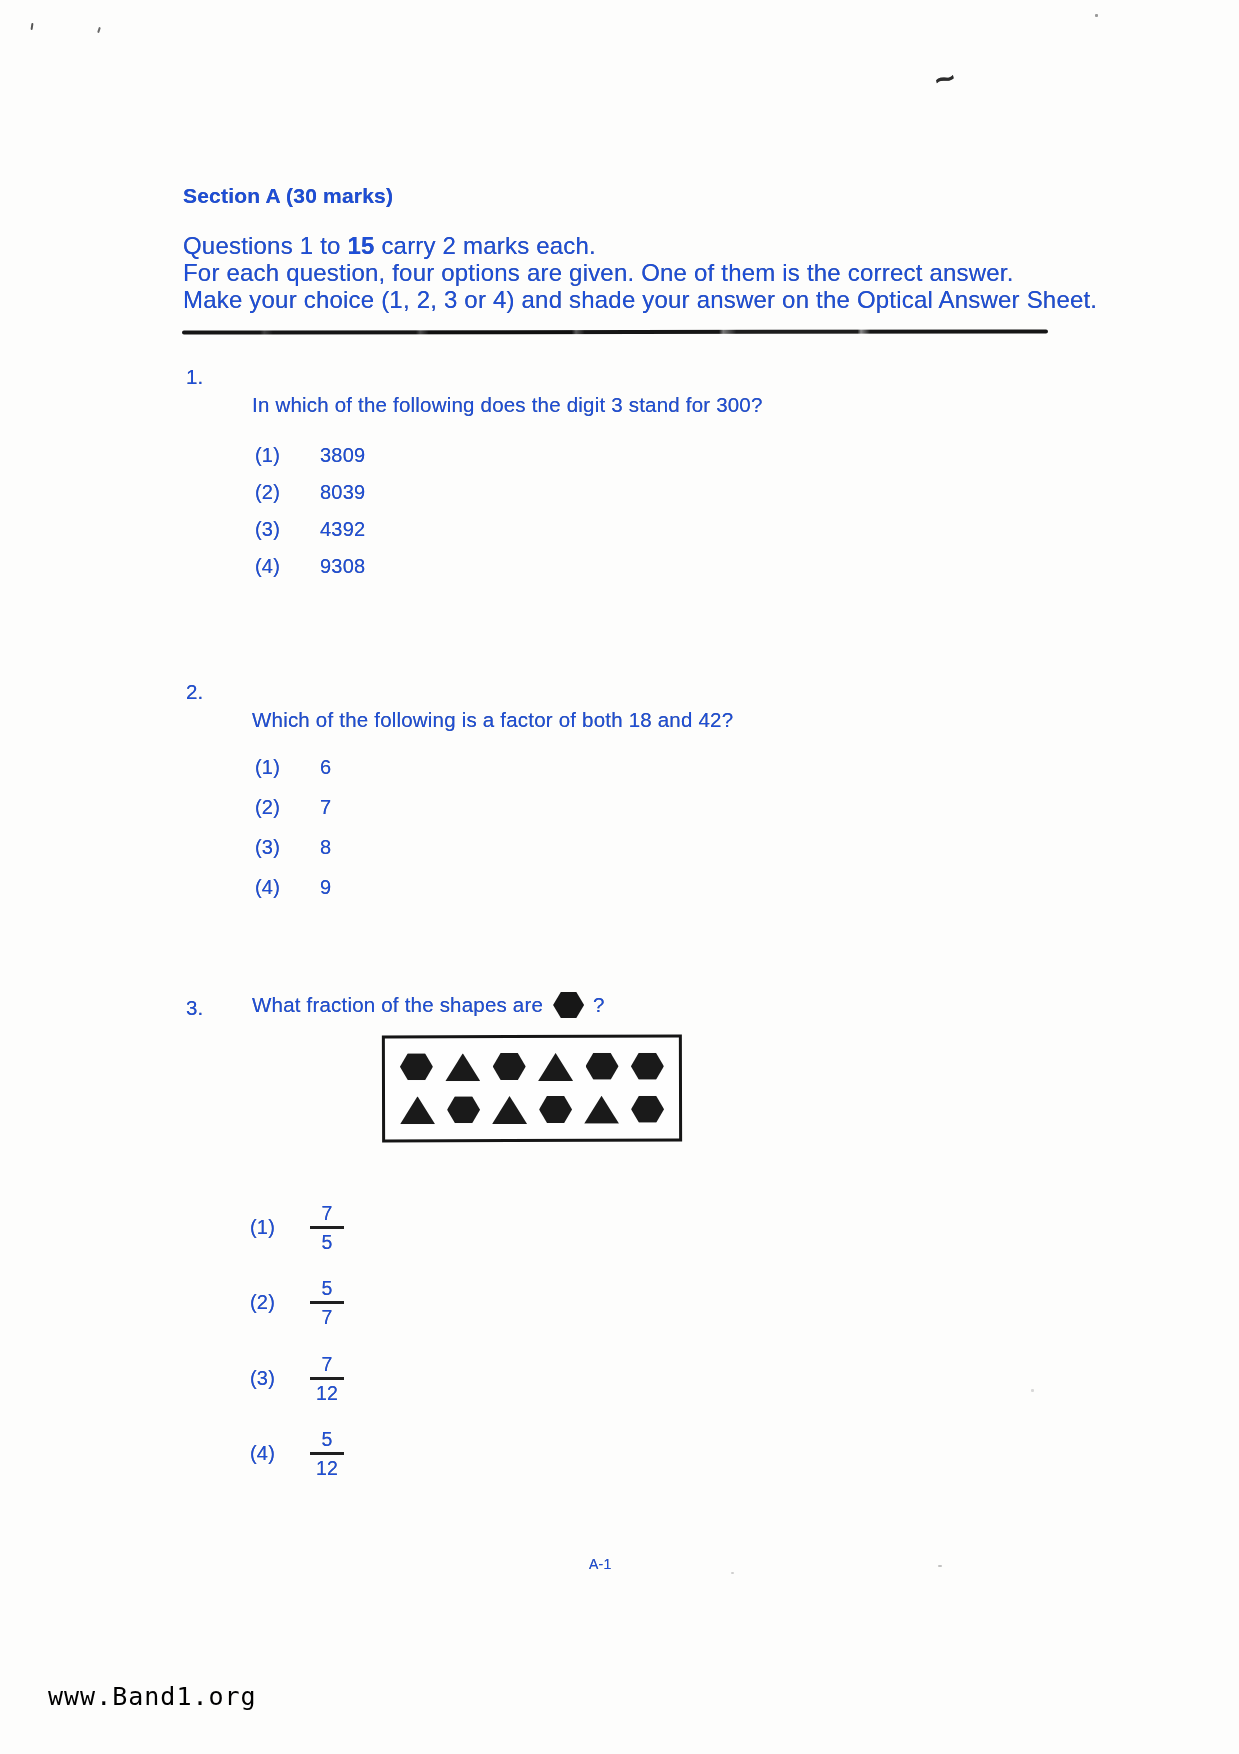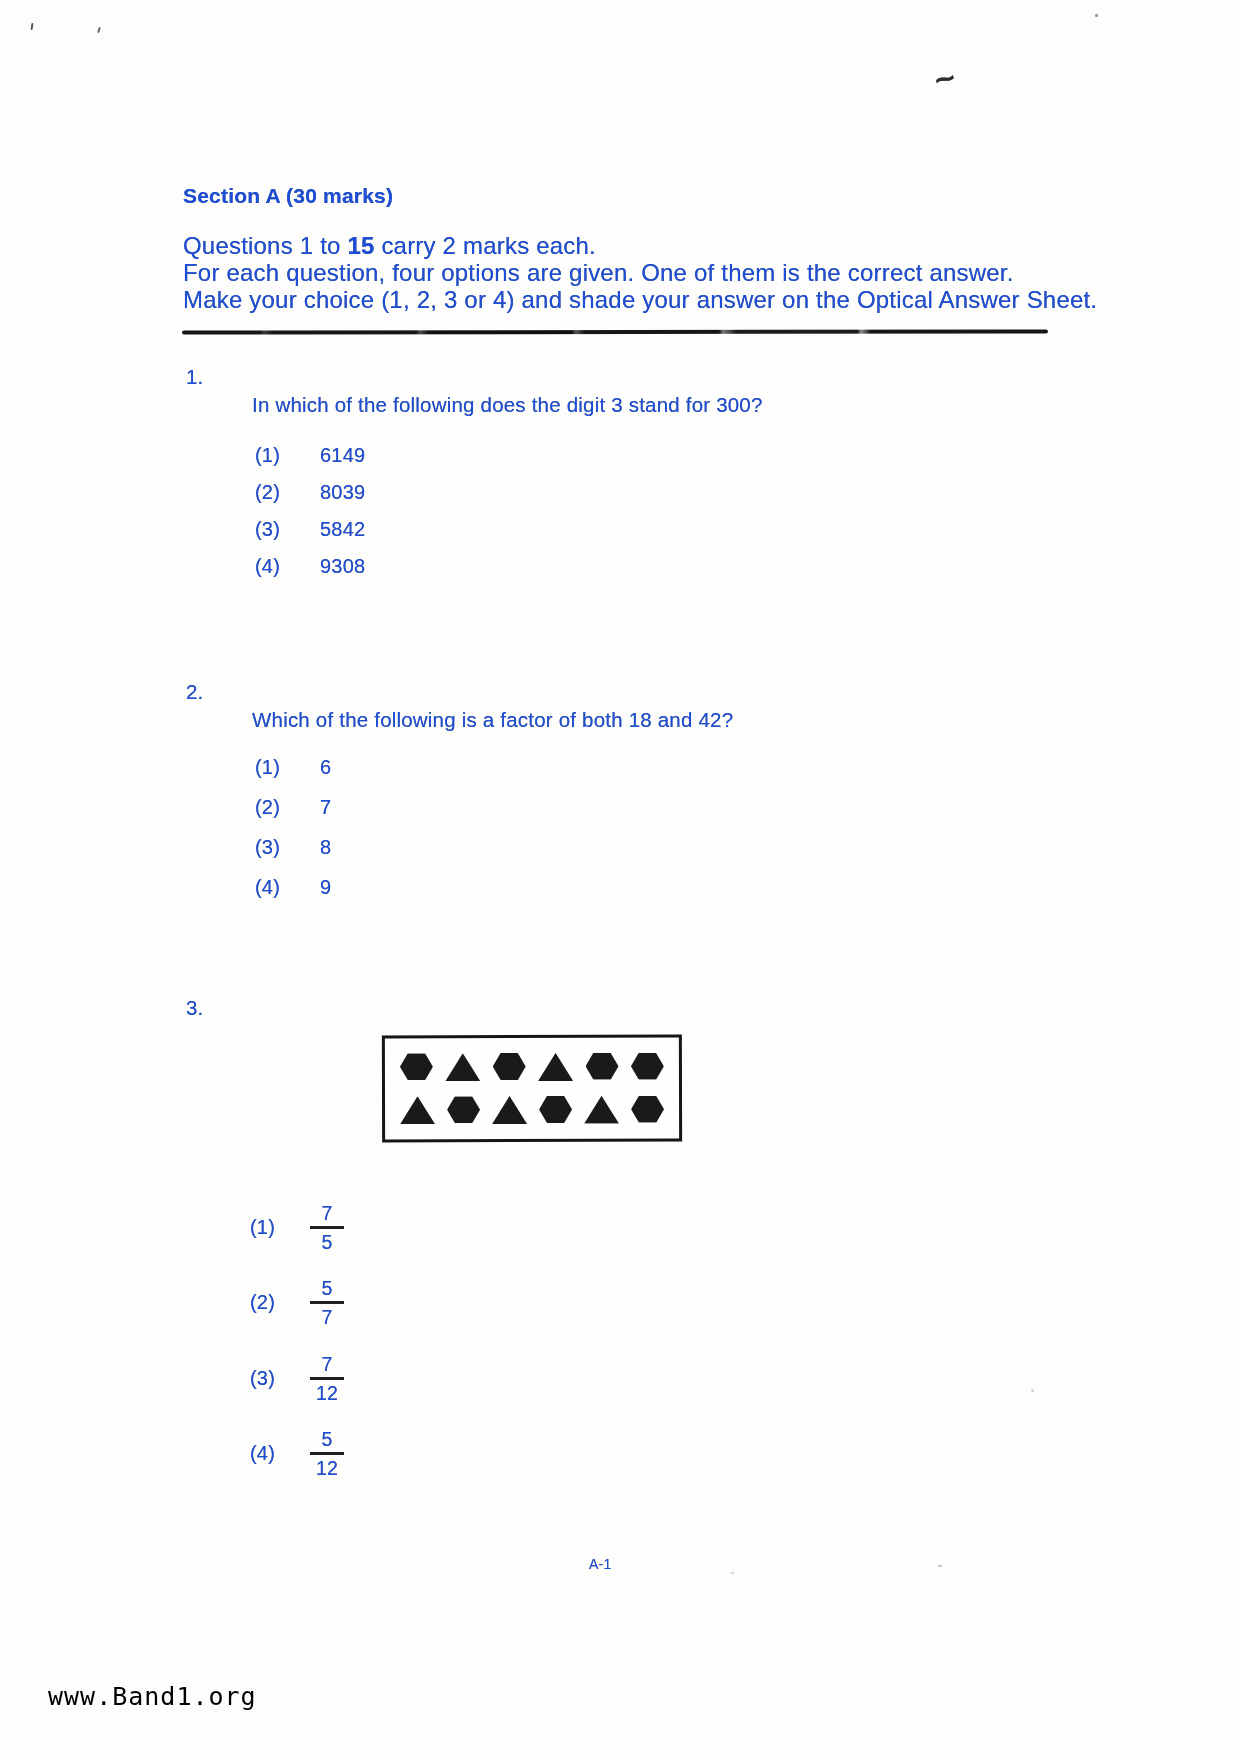--- a/index.html
+++ b/index.html
@@ -111,29 +111,29 @@
     <div>Make your choice (1, 2, 3 or 4) and shade your answer on the Optical Answer Sheet.</div>
   </div>
 
   <div class="divider"></div>
 
   <div class="q-number ink" style="top:365px;">1.</div>
   <div class="q-text ink" style="top:365px;">In which of the following does the digit 3 stand for 300?</div>
 
   <div class="opt-row ink" style="left:255px;top:444px;">
     <span class="opt-label">(1)</span>
-    <span class="opt-value">6149</span>
+    <span class="opt-value">3809</span>
   </div>
   <div class="opt-row ink" style="left:255px;top:481px;">
     <span class="opt-label">(2)</span>
     <span class="opt-value">8039</span>
   </div>
   <div class="opt-row ink" style="left:255px;top:518px;">
     <span class="opt-label">(3)</span>
-    <span class="opt-value">5842</span>
+    <span class="opt-value">4392</span>
   </div>
   <div class="opt-row ink" style="left:255px;top:555px;">
     <span class="opt-label">(4)</span>
     <span class="opt-value">9308</span>
   </div>
 
   <div class="q-number ink" style="top:680px;">2.</div>
   <div class="q-text ink" style="top:680px;">Which of the following is a factor of both 18 and 42?</div>
 
   <div class="opt-row ink" style="left:255px;top:756px;">
@@ -147,20 +147,25 @@
   <div class="opt-row ink" style="left:255px;top:836px;">
     <span class="opt-label">(3)</span>
     <span class="opt-value">8</span>
   </div>
   <div class="opt-row ink" style="left:255px;top:876px;">
     <span class="opt-label">(4)</span>
     <span class="opt-value">9</span>
   </div>
 
   <div class="q-number ink" style="top:996px;">3.</div>
+  <div class="q3-line ink">
+    <span>What fraction of the shapes are</span>
+    <span class="inline-hex"></span>
+    <span>?</span>
+  </div>
 
   <div class="shapes-box">
     <div id="shapes-grid">
         <div class="shape-row r1">
           <span class="shape hex"></span>
           <span class="shape tri"></span>
           <span class="shape hex"></span>
           <span class="shape tri"></span>
           <span class="shape hex"></span>
           <span class="shape hex"></span>

